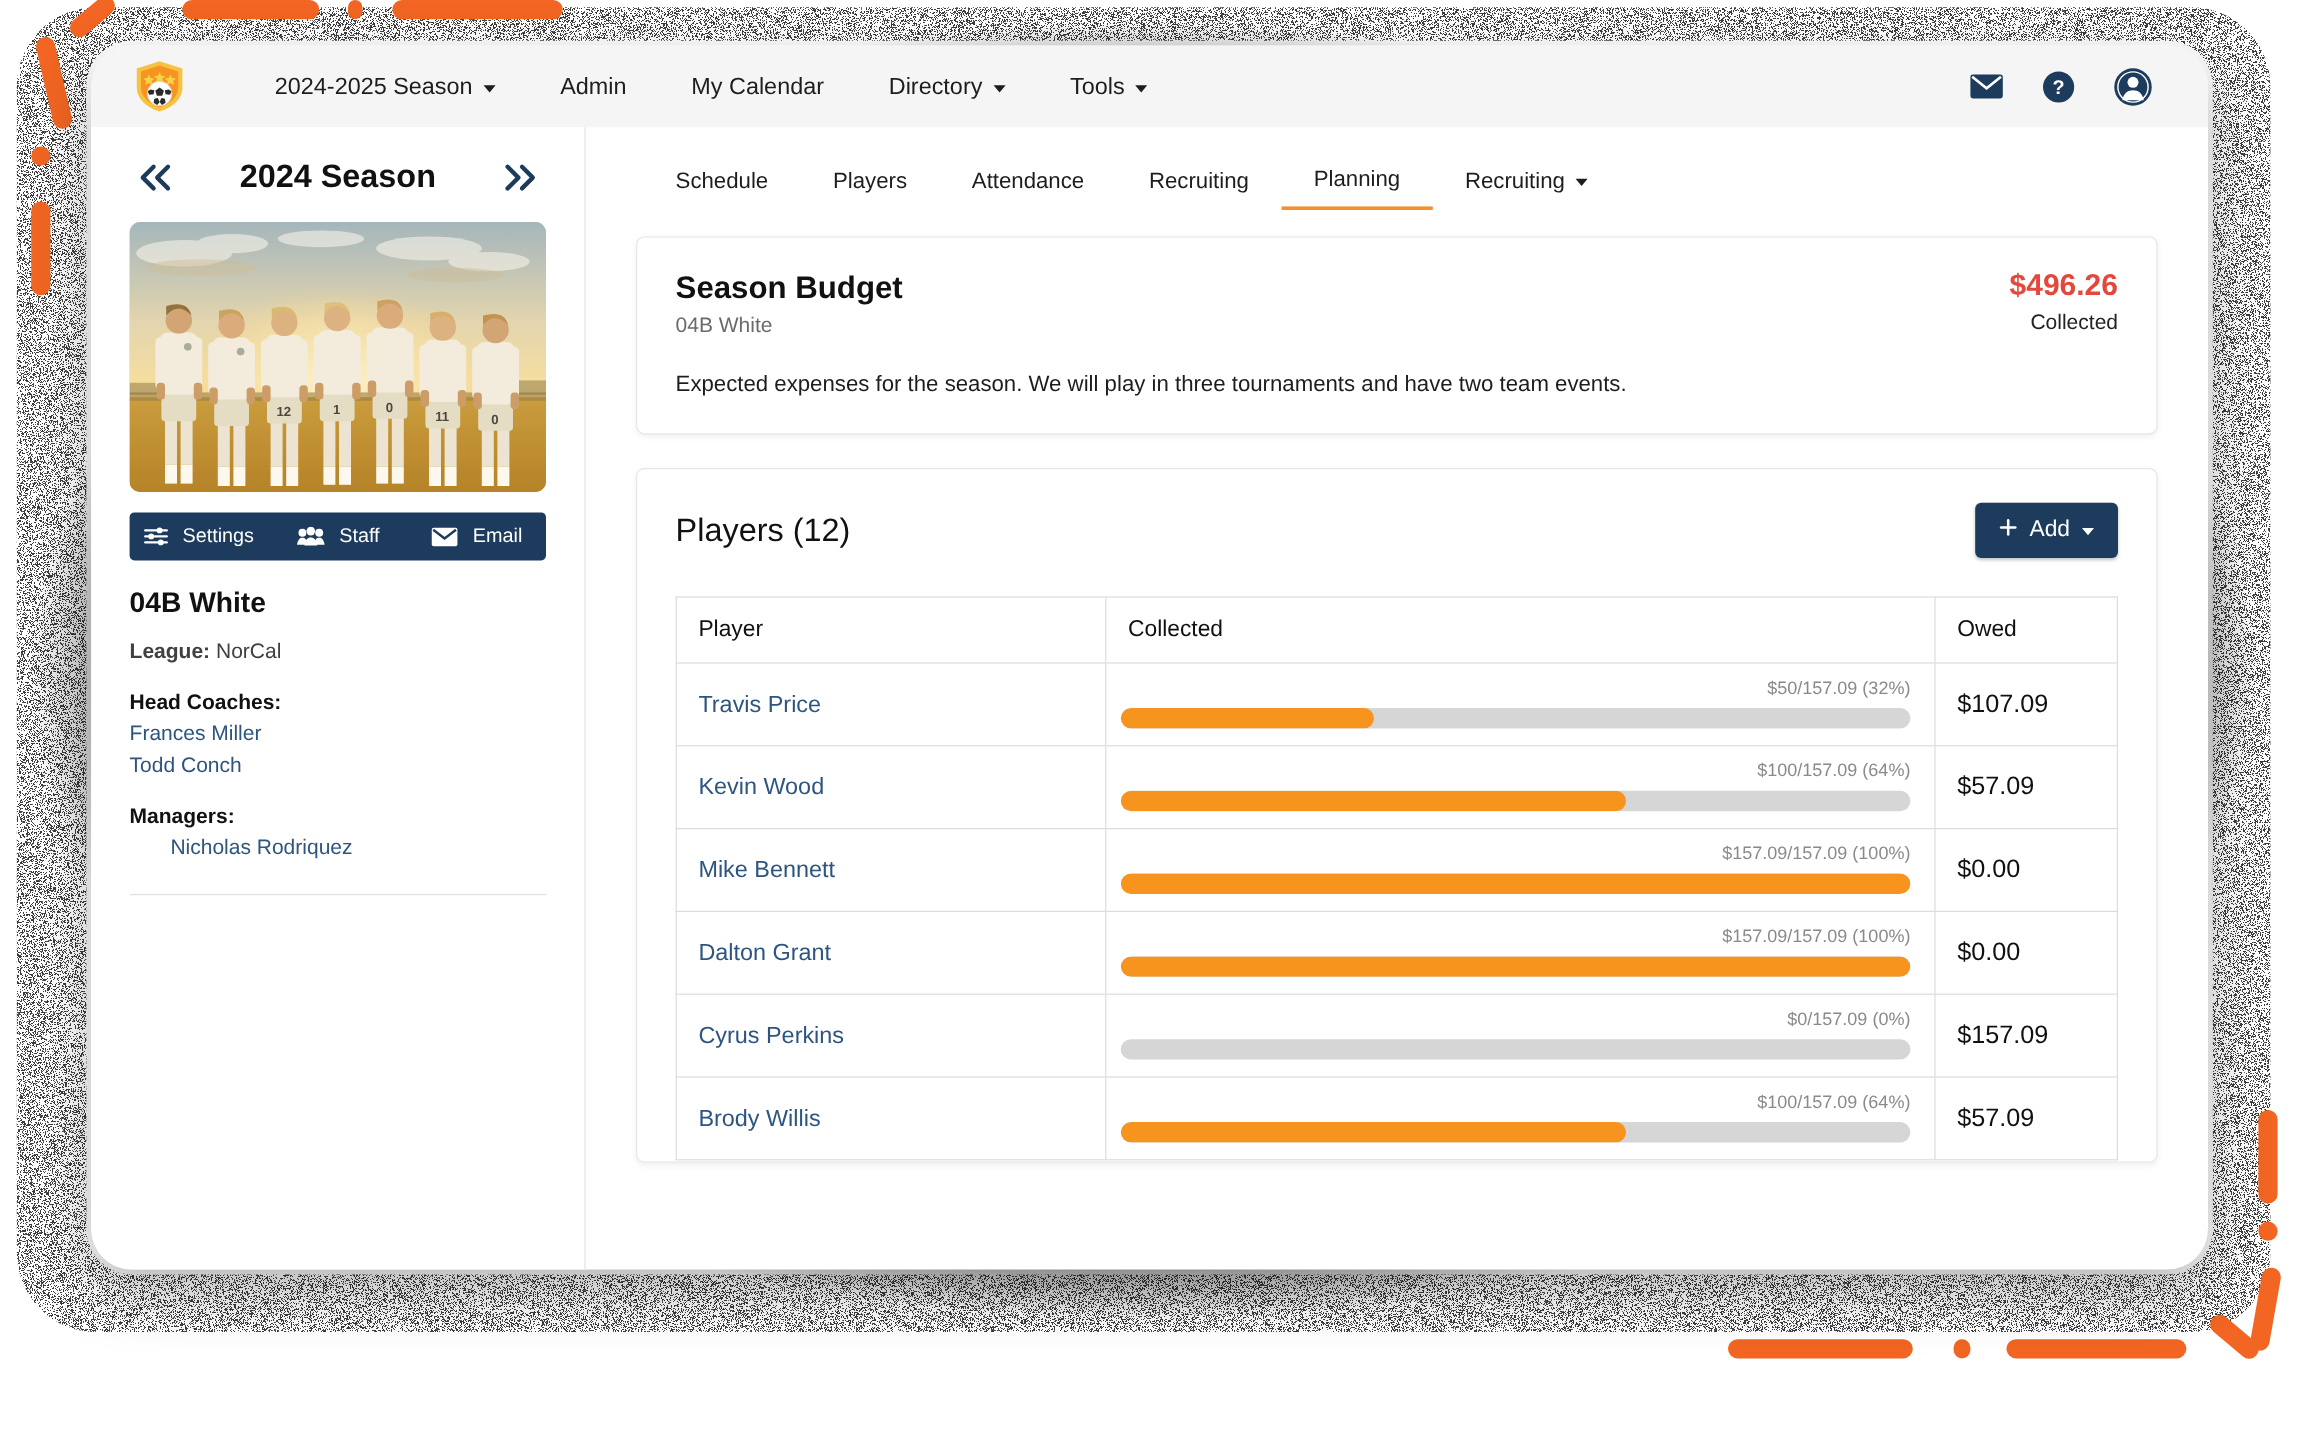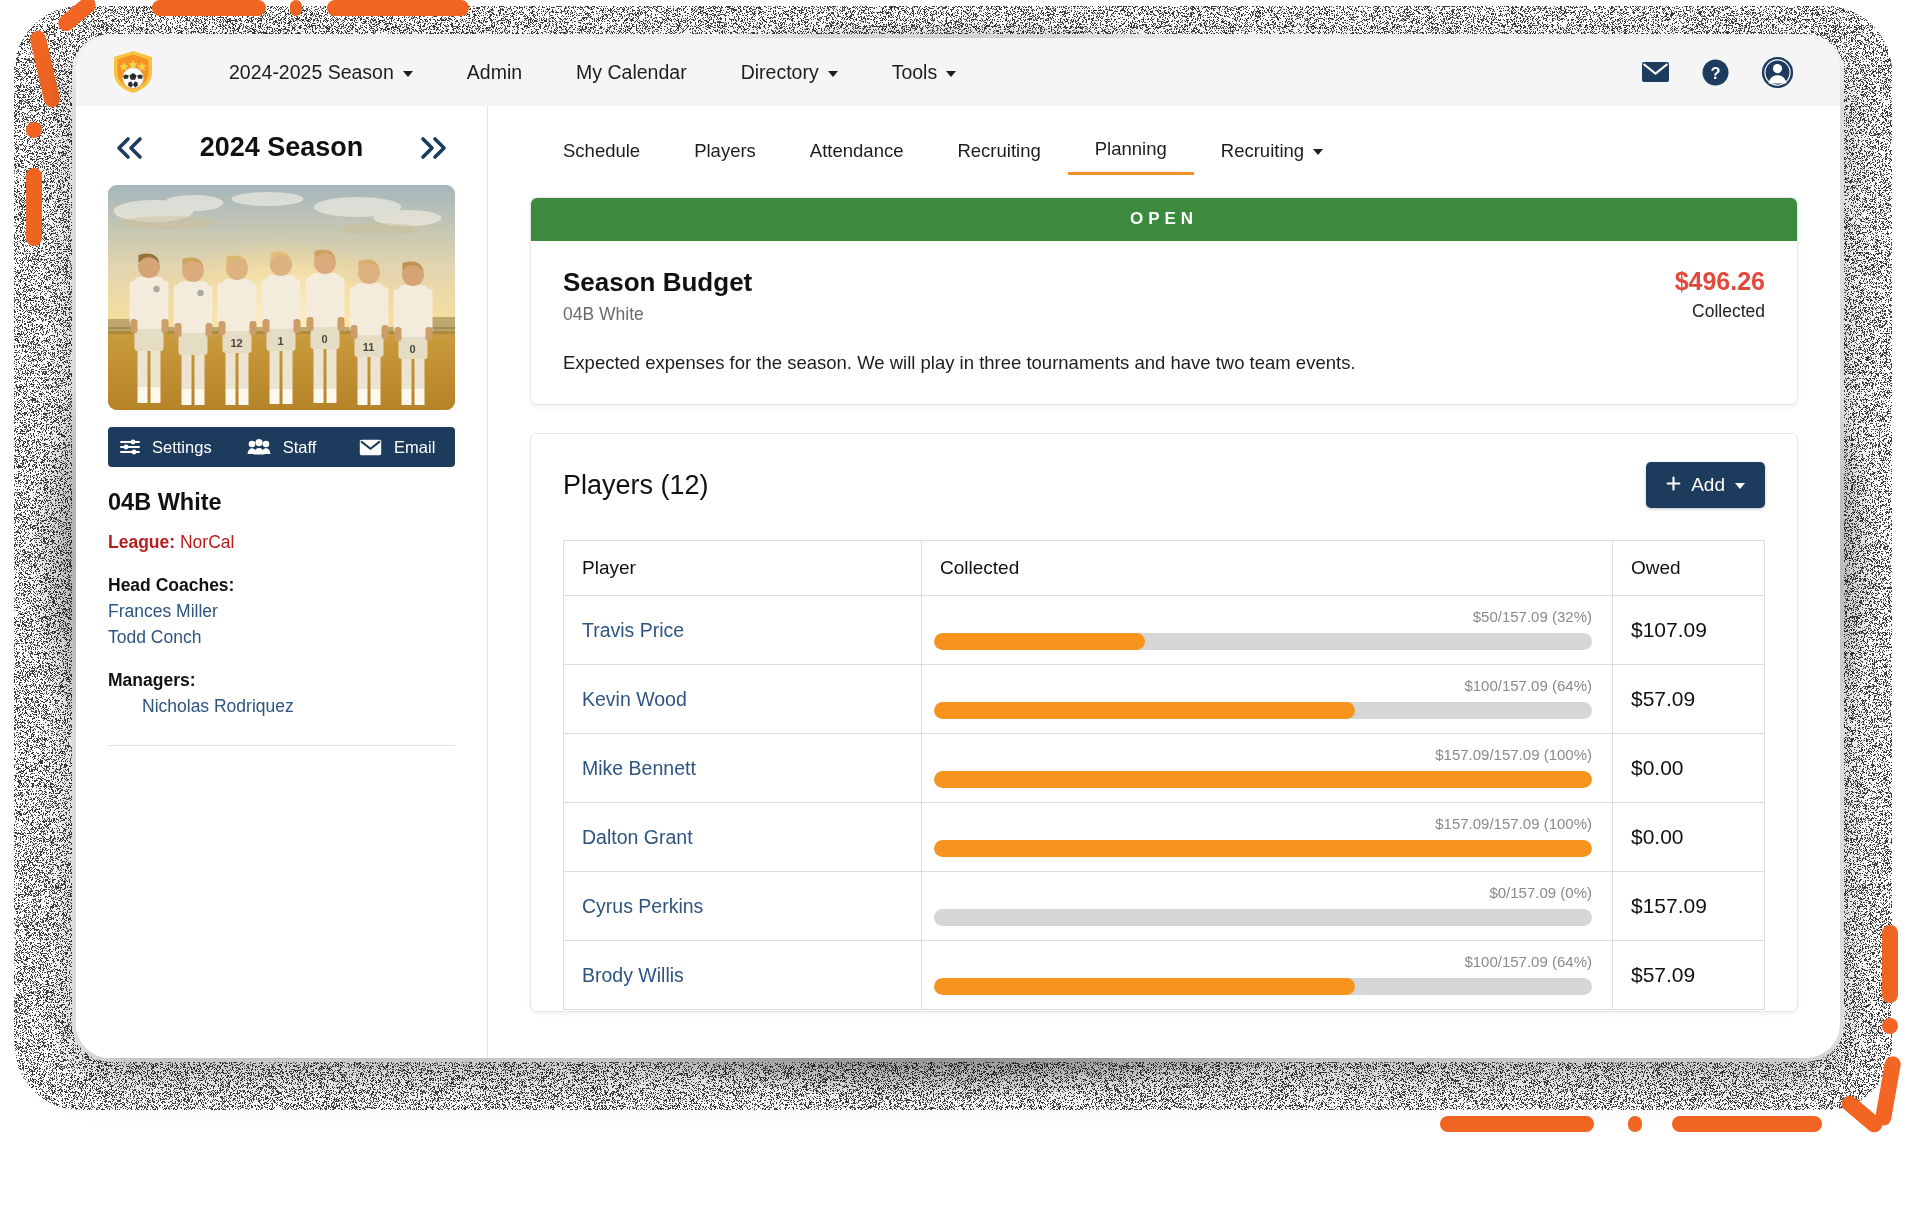--- a/index.html
+++ b/index.html
@@ -109,21 +109,21 @@
     display: flex; align-items: center;
     color: #fff; font-size: 16.5px;
   }
   .action-btn {
     flex: 1 1 0; display: flex; align-items: center; justify-content: center;
     gap: 12px; cursor: pointer; height: 100%;
   }
   .action-btn svg { display:block; }
 
   .team-name { font-size: 23.5px; font-weight: 700; color: #111; margin-top: 22px; }
-  .kv { margin-top: 16px; font-size: 17.5px; color: #b91c1c; }
+  .kv { margin-top: 16px; font-size: 17.5px; color: #404040; }
   .kv b { font-weight: 700; }
   .grp-label { margin-top: 22px; font-size: 17.5px; font-weight: 700; color:#111; }
   .person { margin-top: 5px; font-size: 17.5px; color: #2d5580; cursor: pointer; }
   .person.indent2 { margin-left: 34px; }
   .divider { margin-top: 28px; border-top: 1px solid #e0e0e0; }
 
   
   .main { flex: 1 1 auto; padding: 0 42px 0 42px; overflow: hidden; }
 
   .tabs {
@@ -563,21 +563,20 @@
           <div class="tab active">
             <span>Planning</span>
           </div>
           <div class="tab">
             <span>Recruiting</span>
             <span class="caret"></span>
           </div>
         </div>
 
         <div class="card">
-          <div class="status-banner">OPEN</div>
           <div class="budget-body">
             <div class="budget-row">
               <div>
                 <div class="budget-title">Season Budget</div>
                 <div class="budget-sub">04B White</div>
               </div>
               <div>
                 <div class="budget-amt">$496.26</div>
                 <div class="budget-amt-label">Collected</div>
               </div>

